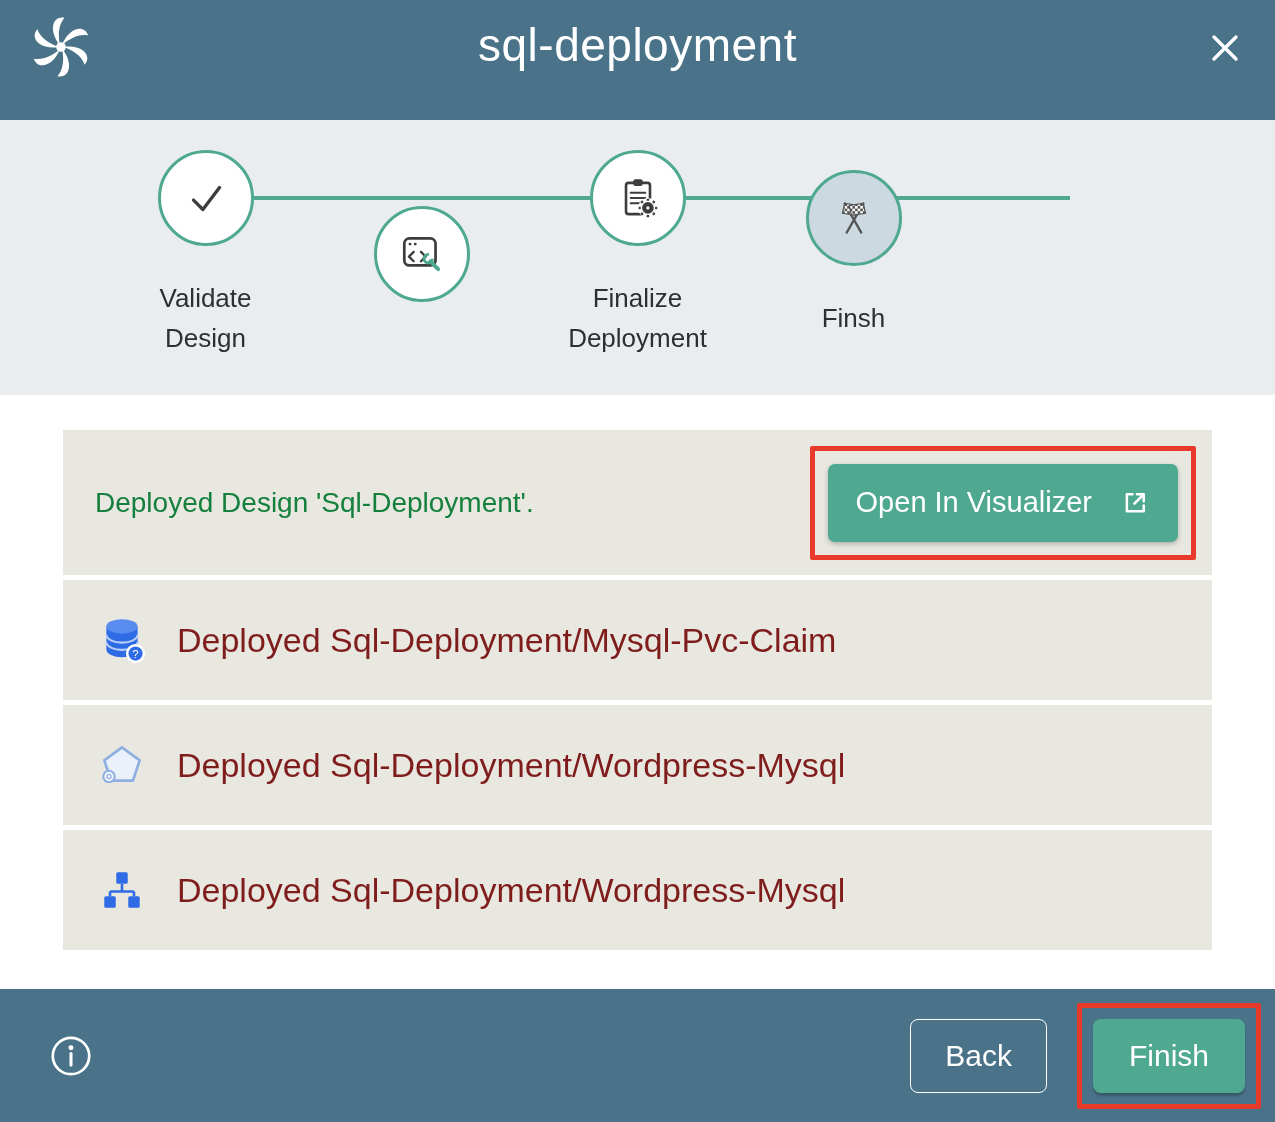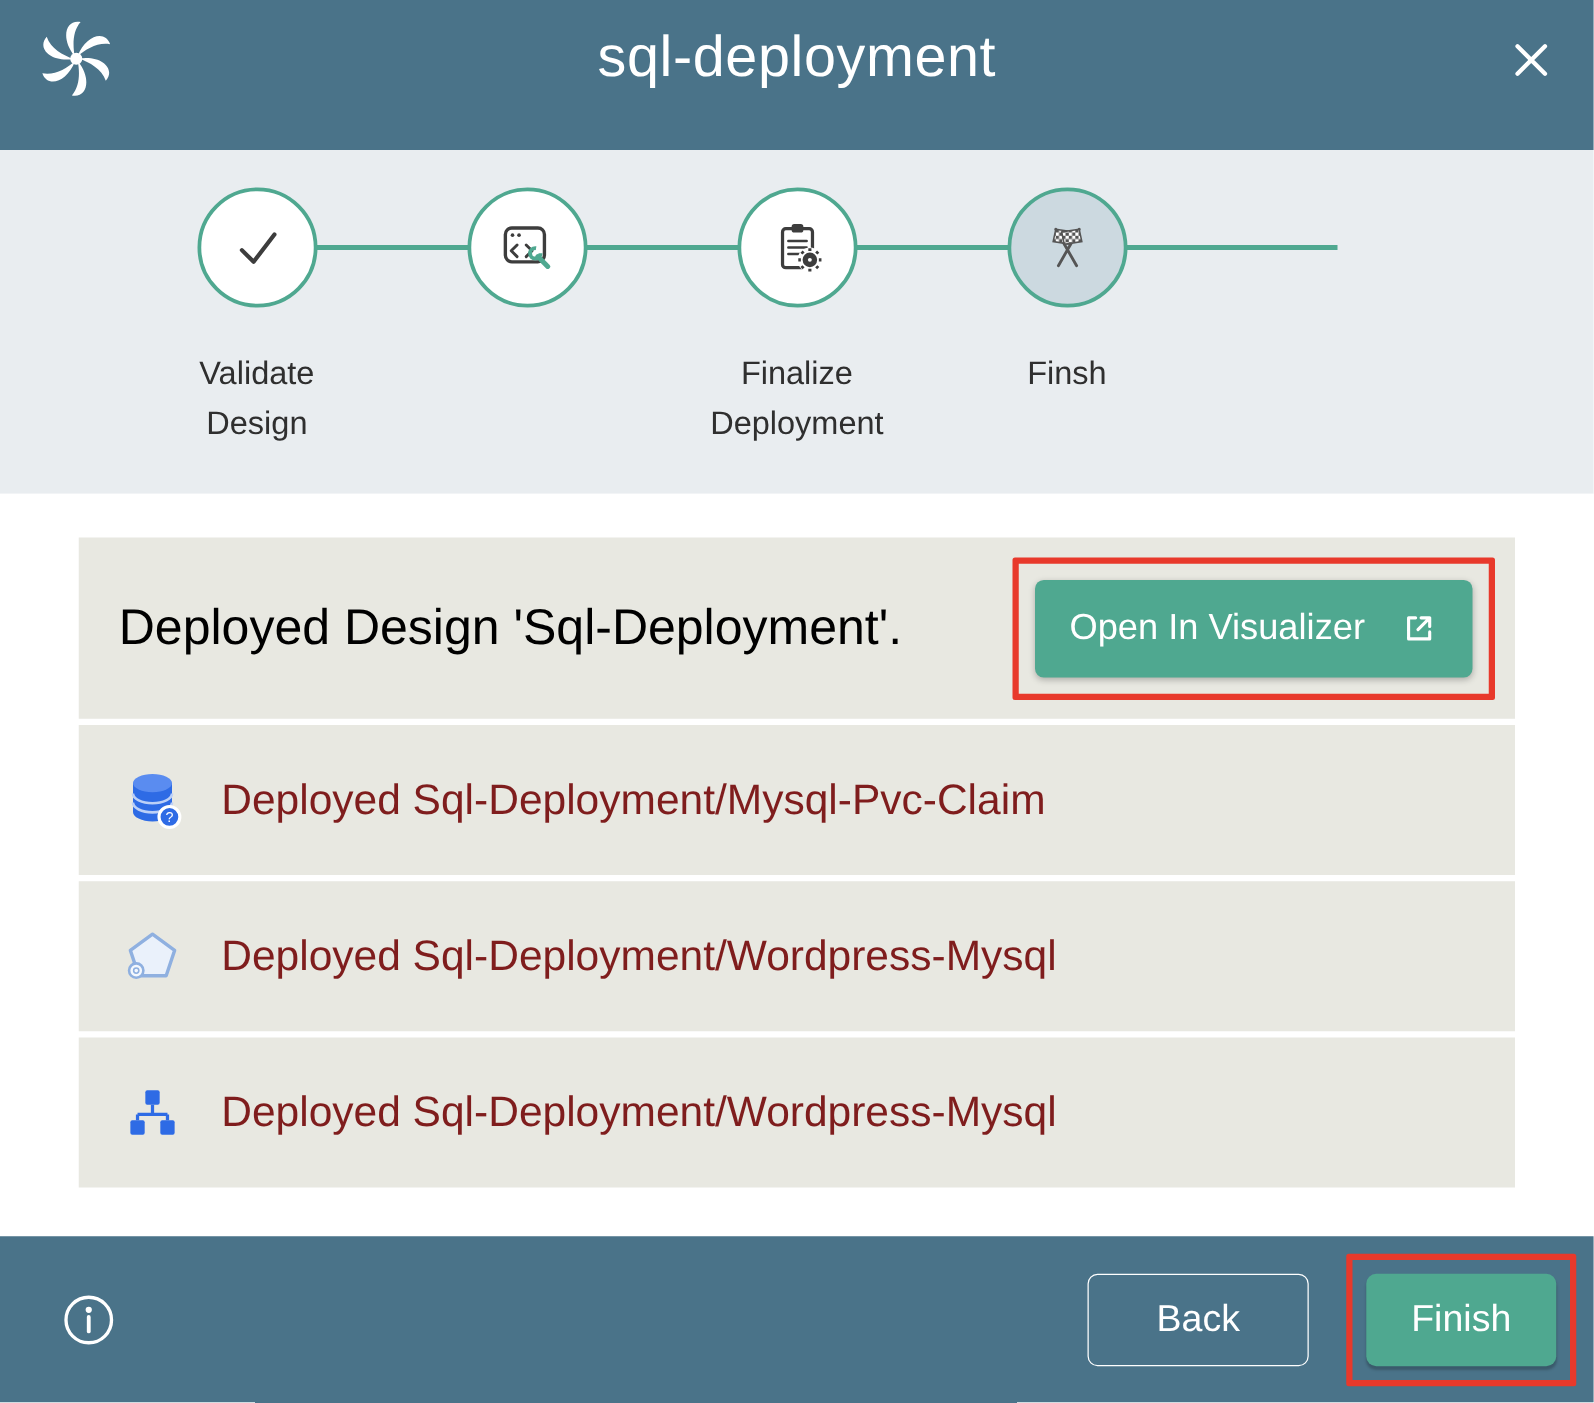--- a/index.html
+++ b/index.html
@@ -23,51 +23,51 @@
   .title{position:absolute;left:50%;transform:translateX(-50%);top:14px;
     color:#fff;font-size:46px;font-weight:400;line-height:62px;letter-spacing:.5px;}
   .close-btn{margin-left:auto;margin-top:12px;background:transparent;border:none;cursor:pointer;
     width:40px;height:40px;display:flex;align-items:center;justify-content:center;}
 
   
   .stepper{height:275px;background:var(--stepper-bg);padding-top:30px;flex:0 0 auto;}
   .steps-wrap{width:1080px;margin:0 auto;position:relative;}
   .connector{position:absolute;top:48px;left:108px;width:864px;height:4px;
     background:var(--accent-green);transform:translateY(-50%);}
-  .steps-row{display:flex;position:relative;}
+  .steps-row{display:flex;position:relative;align-items:center;}
   .step{width:216px;display:flex;flex-direction:column;align-items:center;}
   .circle{width:96px;height:96px;border-radius:50%;border:3px solid var(--accent-green);
     background:#fff;display:flex;align-items:center;justify-content:center;position:relative;}
   .step.current .circle{background:#ccd9e0;}
   .step-label{margin-top:32px;font-size:26px;line-height:40px;color:var(--text-dark);
     text-align:center;max-width:176px;}
 
   
   .main{height:594px;padding:35px 63px 0;background:#fff;flex:0 0 auto;}
   .design-row{height:145px;background:var(--row-bg);margin-bottom:5px;display:flex;
     align-items:center;justify-content:space-between;padding:0 16px 0 32px;}
-  .design-text{font-size:40px;color:#000000;}
+  .design-text{font-size:28px;color:#15803d;}
   .annotation{border:5px solid var(--annotation-red);border-radius:2px;padding:13px;
     display:inline-flex;align-items:center;background:transparent;}
   .visualizer-btn{display:inline-flex;align-items:center;gap:28px;background:var(--accent-green);
     color:#fff;font-size:29px;font-family:inherit;border:none;border-radius:7px;height:78px;
     padding:0 28px;cursor:pointer;box-shadow:0 2px 5px rgba(0,0,0,.25);}
   .result-row{height:120px;background:var(--row-bg);margin-bottom:5px;display:flex;
     align-items:center;padding-left:34px;gap:30px;}
   .result-text{font-size:34px;color:#7f1d1d;}
   .row-icon{width:50px;height:50px;flex:0 0 auto;}
 
   
   .footer{height:133px;background:var(--header-bg);display:flex;align-items:center;
     padding:0 14px 0 48px;flex:0 0 auto;}
   .info-btn{background:transparent;border:none;cursor:pointer;width:46px;height:46px;
     display:flex;align-items:center;justify-content:center;padding:0;}
   .footer-spacer{flex:1;}
   .back-btn{background:transparent;border:1.5px solid #fff;color:#fff;font-size:30px;
-    font-family:inherit;border-radius:8px;padding:0 54px;height:74px;cursor:pointer;margin-right:30px;}
+    font-family:inherit;border-radius:8px;padding:0 34px;height:74px;cursor:pointer;margin-right:30px;}
   .annotation-finish{border:5px solid var(--annotation-red);border-radius:2px;padding:11px;
     display:inline-flex;align-items:center;}
   .finish-btn{background:var(--accent-green);color:#fff;border:none;border-radius:8px;
     font-size:30px;font-family:Liberation Sans, sans-serif;padding:0 36px;height:74px;cursor:pointer;
     box-shadow:0 3px 2px rgba(0,0,0,.22);}
   svg{display:block;}
 </style>
 </head>
 <body>
 

